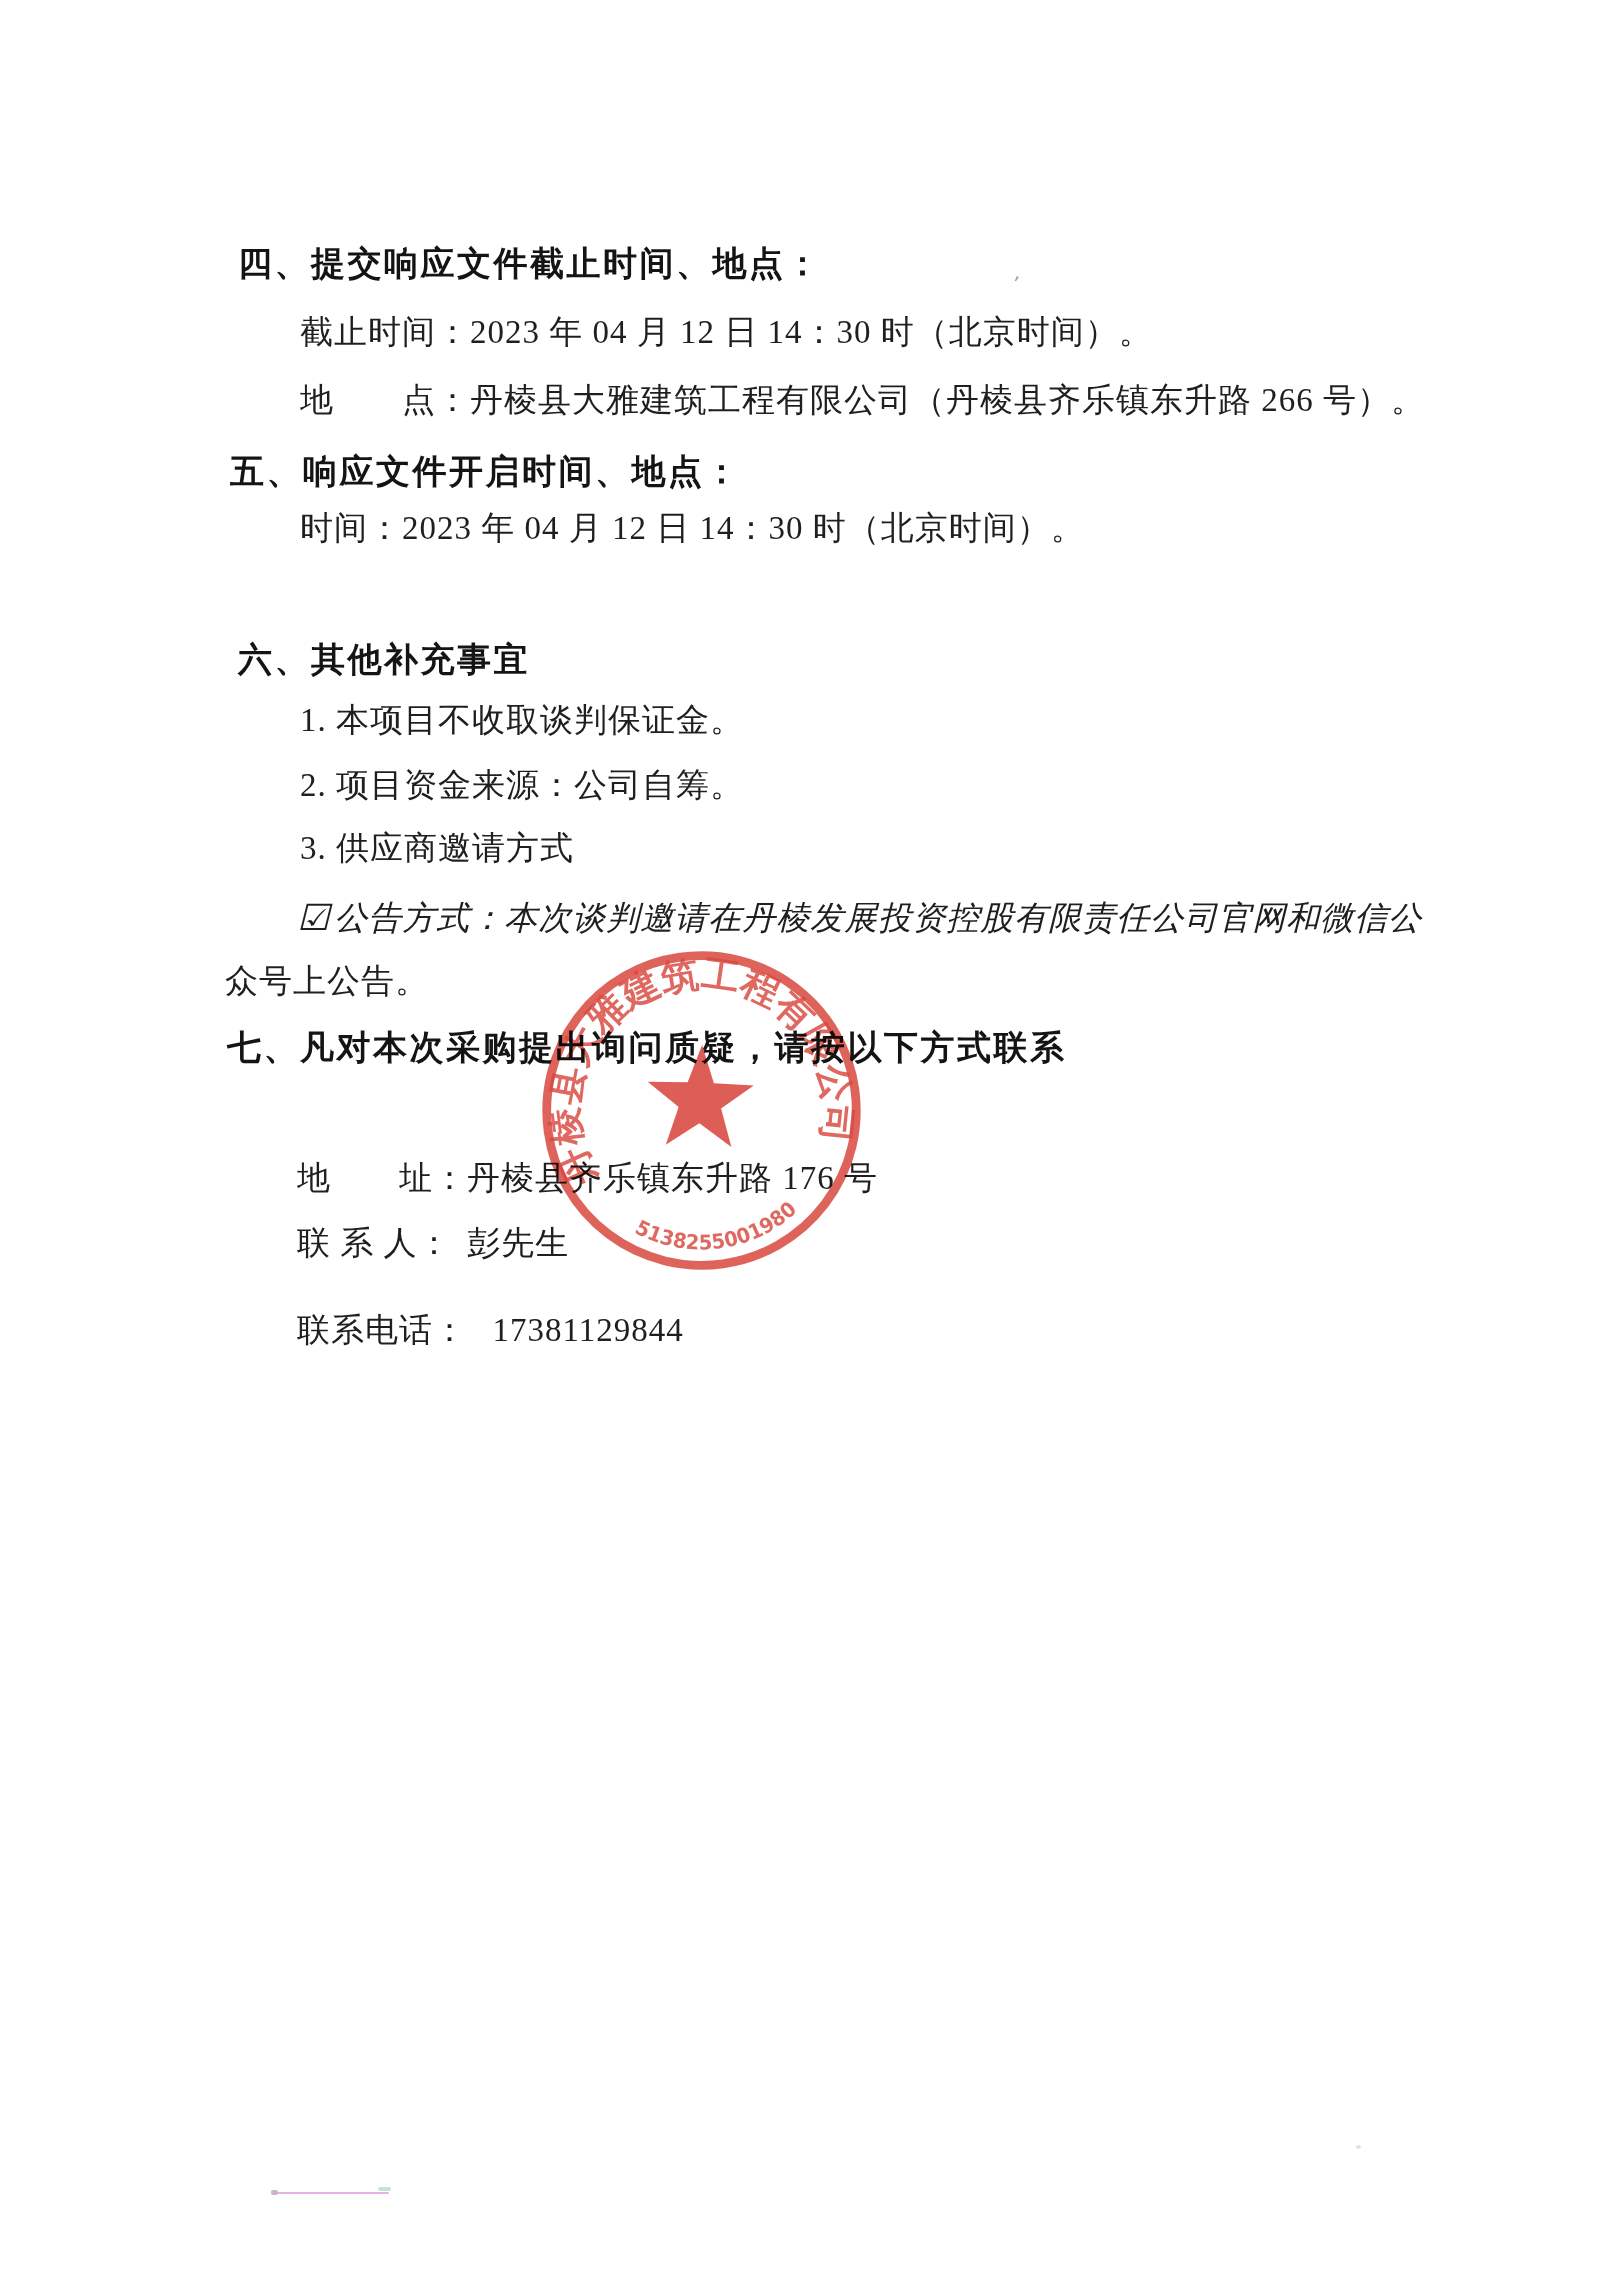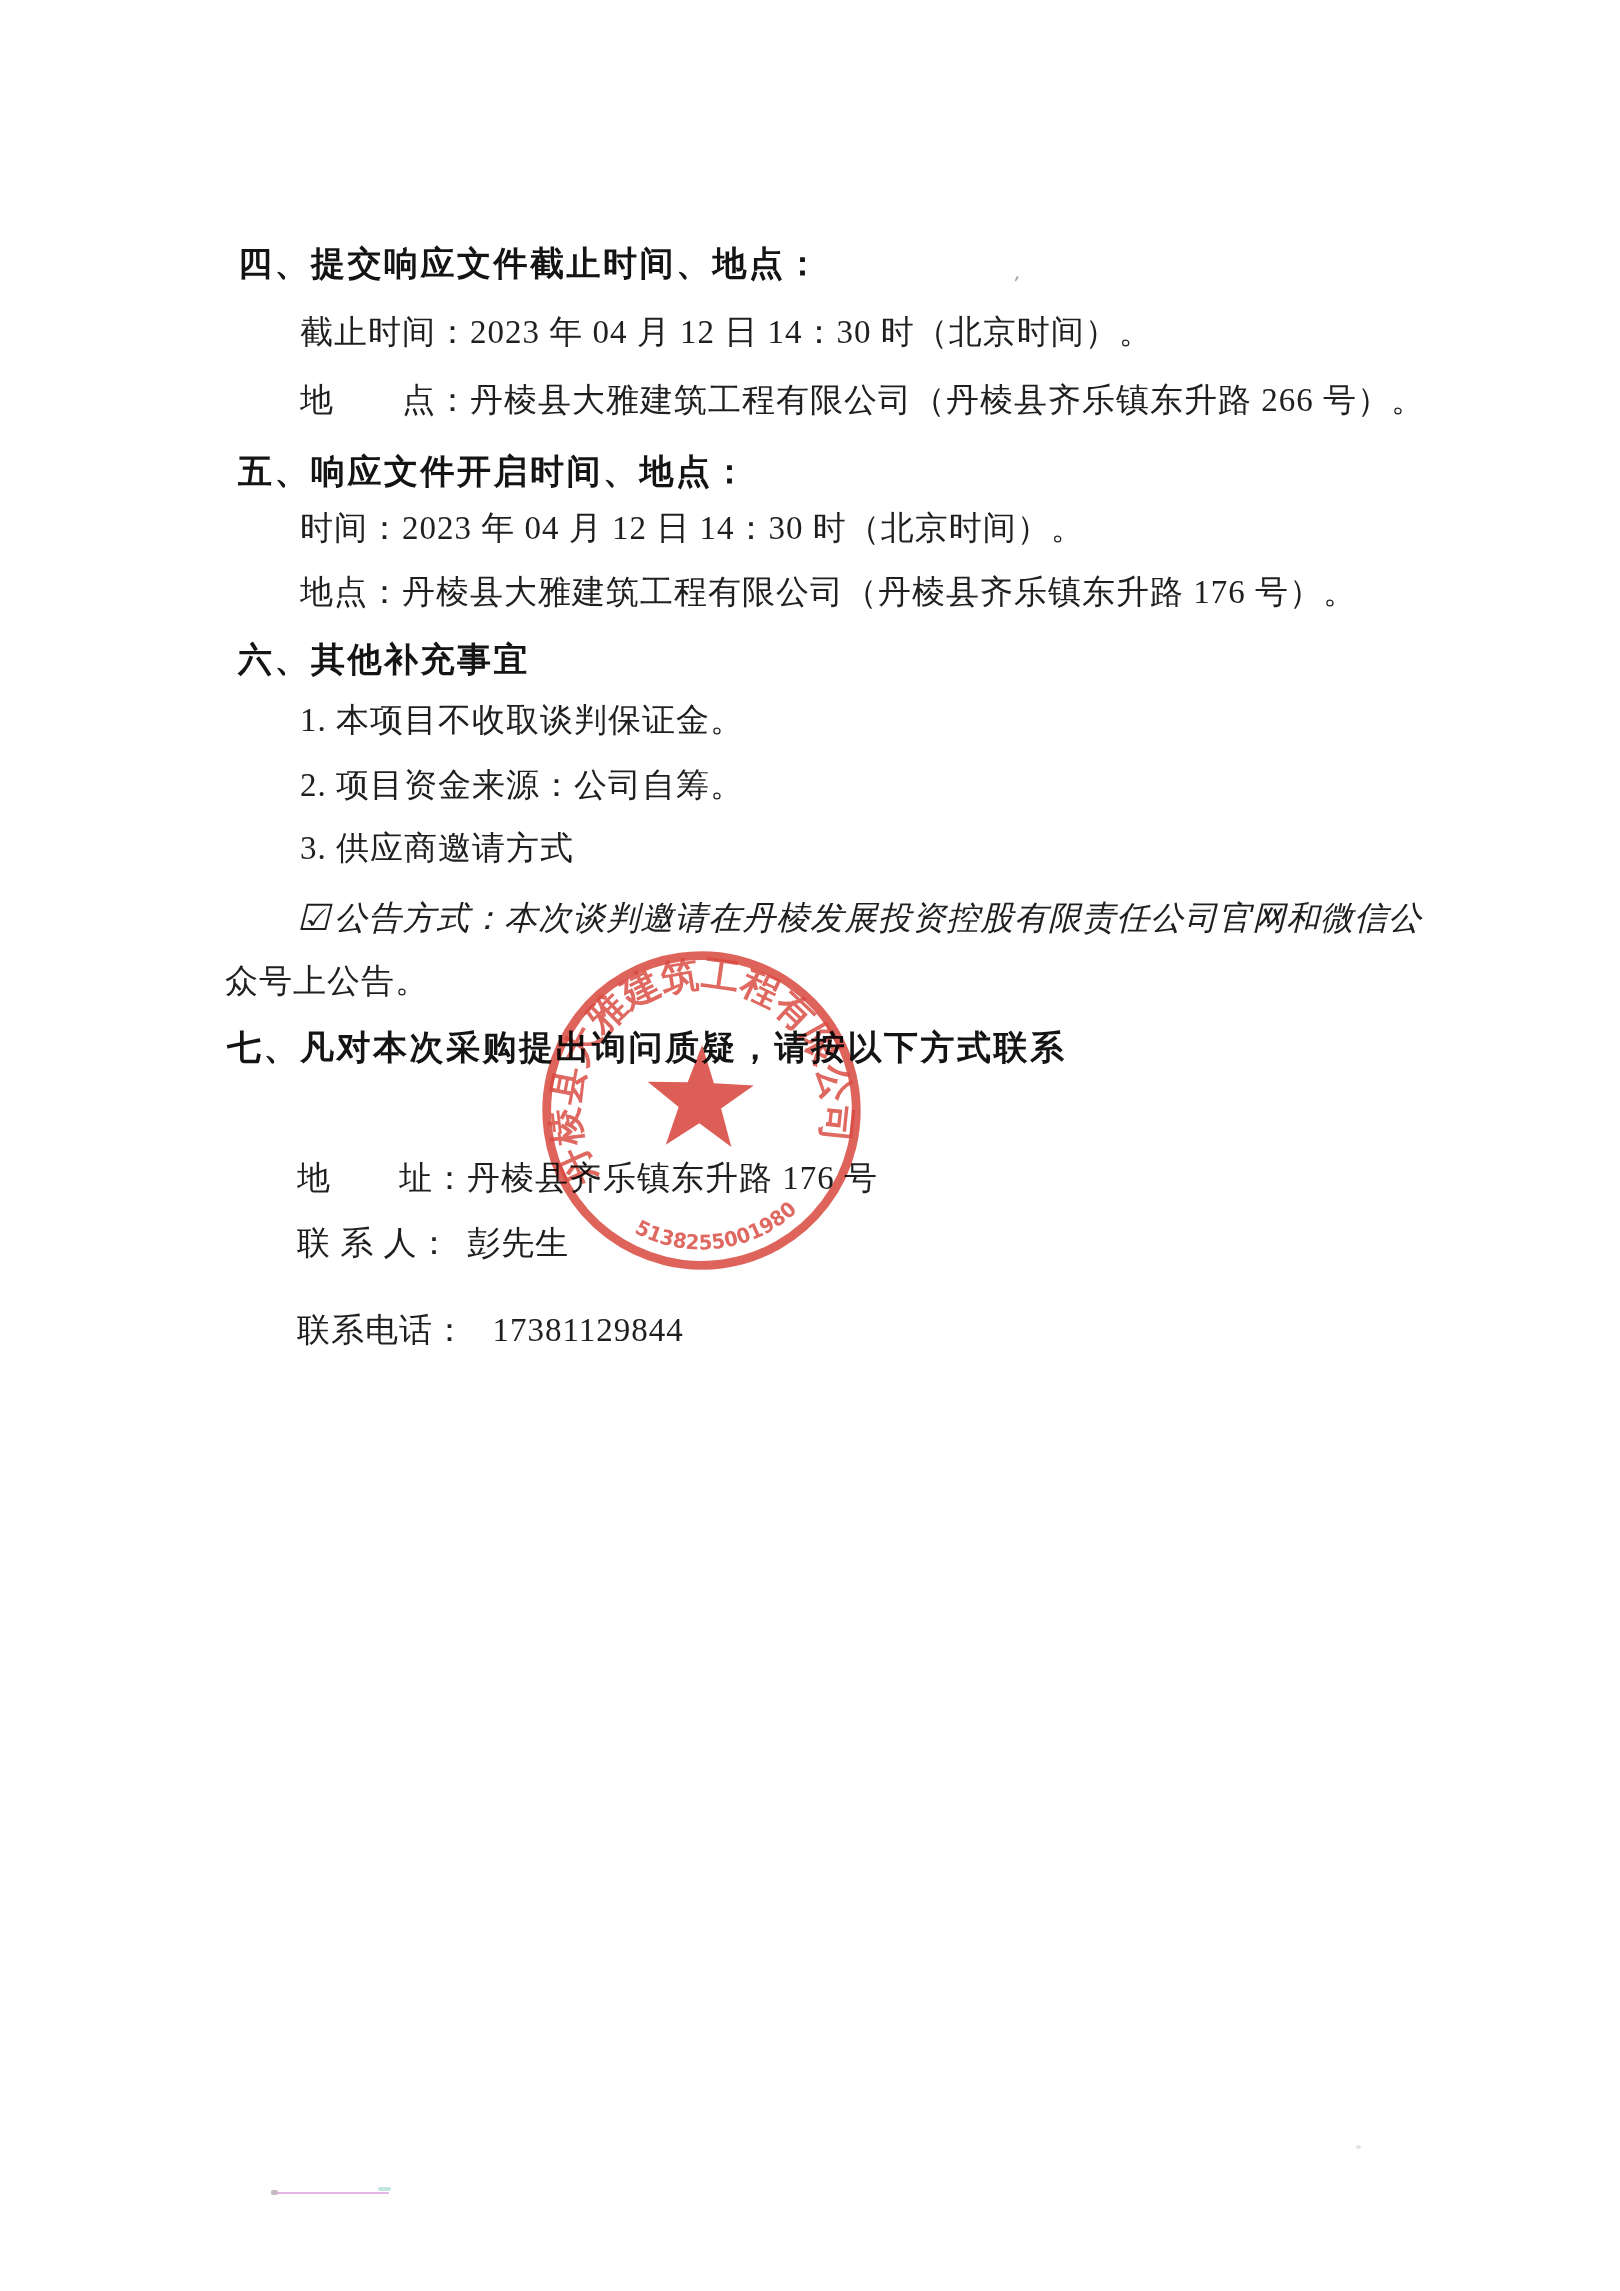--- a/index.html
+++ b/index.html
@@ -25,21 +25,21 @@
     font-weight:bold;
     font-size:34px;
     color:#141414;
     letter-spacing:2.5px;
     white-space:nowrap;
   }
   
   .h4{top:241px;left:238px;}
   .l-deadline{top:312px;left:300px;}
   .l-place4{top:380px;left:300px;}
-  .h5{top:449px;left:238px;}
+  .h5{top:449px;left:230px;}
   .l-time5{top:508px;left:300px;}
   .l-place5{top:572px;left:300px;}
   .h6{top:637px;left:238px;}
   .i1{top:700px;left:300px;}
   .i2{top:765px;left:300px;}
   .i3{top:828px;left:300px;}
   .p1{top:895px;left:297px;font-style:italic;}
   .p2{top:961px;left:225px;}
   .h7{top:1025px;left:227px;}
   .c1{top:1091px;left:297px;}
@@ -87,21 +87,20 @@
 <body>
 
 <div class="page">
 
   <div class="heading h4">四、提交响应文件截止时间、地点：</div>
   <div class="line l-deadline">截止时间：2023 年 04 月 12 日 14：30 时（北京时间）。</div>
   <div class="line l-place4">地　　点：丹棱县大雅建筑工程有限公司（丹棱县齐乐镇东升路 266 号）。</div>
 
   <div class="heading h5">五、响应文件开启时间、地点：</div>
   <div class="line l-time5">时间：2023 年 04 月 12 日 14：30 时（北京时间）。</div>
-  <div class="line l-place5">地点：丹棱县大雅建筑工程有限公司（丹棱县齐乐镇东升路 176 号）。</div>
 
   <div class="heading h6">六、其他补充事宜</div>
   <div class="line i1">1. 本项目不收取谈判保证金。</div>
   <div class="line i2">2. 项目资金来源：公司自筹。</div>
   <div class="line i3">3. 供应商邀请方式</div>
 
   <div class="line p1">
     <span class="checkbox-glyph">☑</span><span>公告方式：本次谈判邀请在丹棱发展投资控股有限责任公司官网和微信公</span>
   </div>
   <div class="line p2">众号上公告。</div>

